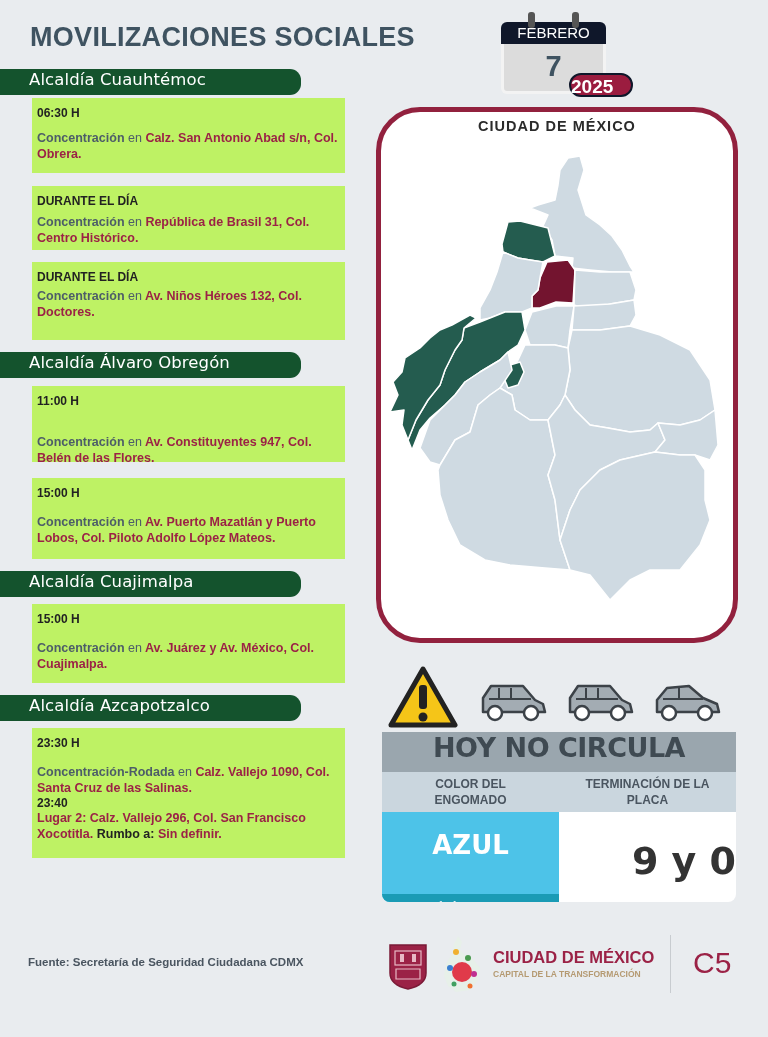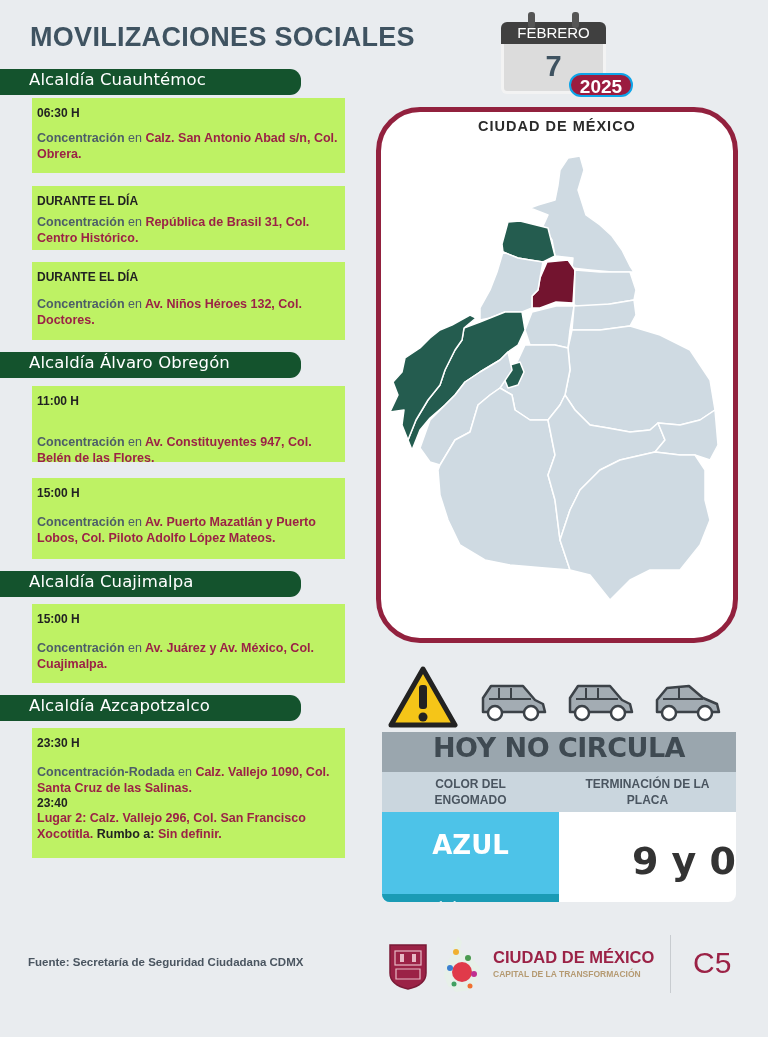--- a/index.html
+++ b/index.html
@@ -34,34 +34,34 @@
   .gray { color: #4d5d68; }
   .en { color: #4d5d68; font-weight: normal; }
   .red { color: #9b2246; }
   .black { color: #222; }
 
   
   .cal { position: absolute; left: 501px; top: 12px; width: 105px; height: 72px; }
   .cal .ring { position: absolute; top: 0; width: 7px; height: 16px; background: #555; border-radius: 3px; z-index: 2; }
   .cal .head {
     position: absolute; top: 10px; left: 0; width: 105px; height: 22px;
-    background: #404040; border-radius: 6px 6px 0 0;
+    background: #0f172a; border-radius: 6px 6px 0 0;
     color: #fff; font-size: 15px; text-align: center; line-height: 22px;
   }
   .cal .body {
     position: absolute; top: 32px; left: 0; width: 105px; height: 50px;
     background: #dcdcdc; border-radius: 0 0 6px 6px;
     border: 3px solid #f3f3f3; border-top: none;
     color: #3f5361; font-size: 29px; font-weight: bold; text-align: center; line-height: 44px;
   }
   .year {
     position: absolute; left: 569px; top: 73px; width: 64px; height: 24px;
     background: #9b1c3f; border-radius: 12px; color: #fff;
-    font-size: 19px; font-weight: bold; text-align: center; line-height: 24px;
-    border: 2px solid #0ea5e9;
+    font-size: 19px; font-weight: bold; line-height: 24px;
+    border: 2px solid #0f172a;
   }
 
   
   .map-frame {
     position: absolute; left: 376px; top: 107px; width: 362px; height: 536px;
     border: 5px solid #92213e; border-radius: 44px; background: #fff;
   }
   .map-title {
     position: absolute; left: 0; right: 0; top: 6px; text-align: center;
     font-size: 14.5px; font-weight: bold; color: #2b2b2b; letter-spacing: 1px;
@@ -135,21 +135,21 @@
 <div class="card" style="top:186px;height:64px">
   <div class="time">DURANTE EL DÍA</div>
   <div class="desc" style="margin-top:6px">
     <span class="gray">Concentración</span>
     <span class="en">en</span>
     <span class="red">República de Brasil 31, Col. Centro Histórico.</span>
   </div>
 </div>
 <div class="card" style="top:262px;height:78px">
   <div class="time">DURANTE EL DÍA</div>
-  <div class="desc" style="margin-top:12px">
+  <div class="desc" style="margin-top:4px">
     <span class="gray">Concentración</span>
     <span class="en">en</span>
     <span class="red">Av. Niños Héroes 132, Col. Doctores.</span>
   </div>
 </div>
 
 <div class="section-bar" style="top:352px">Alcaldía Álvaro Obregón</div>
 <div class="card" style="top:386px;height:76px">
   <div class="time">11:00 H</div>
   <div class="desc" style="margin-top:26px">

